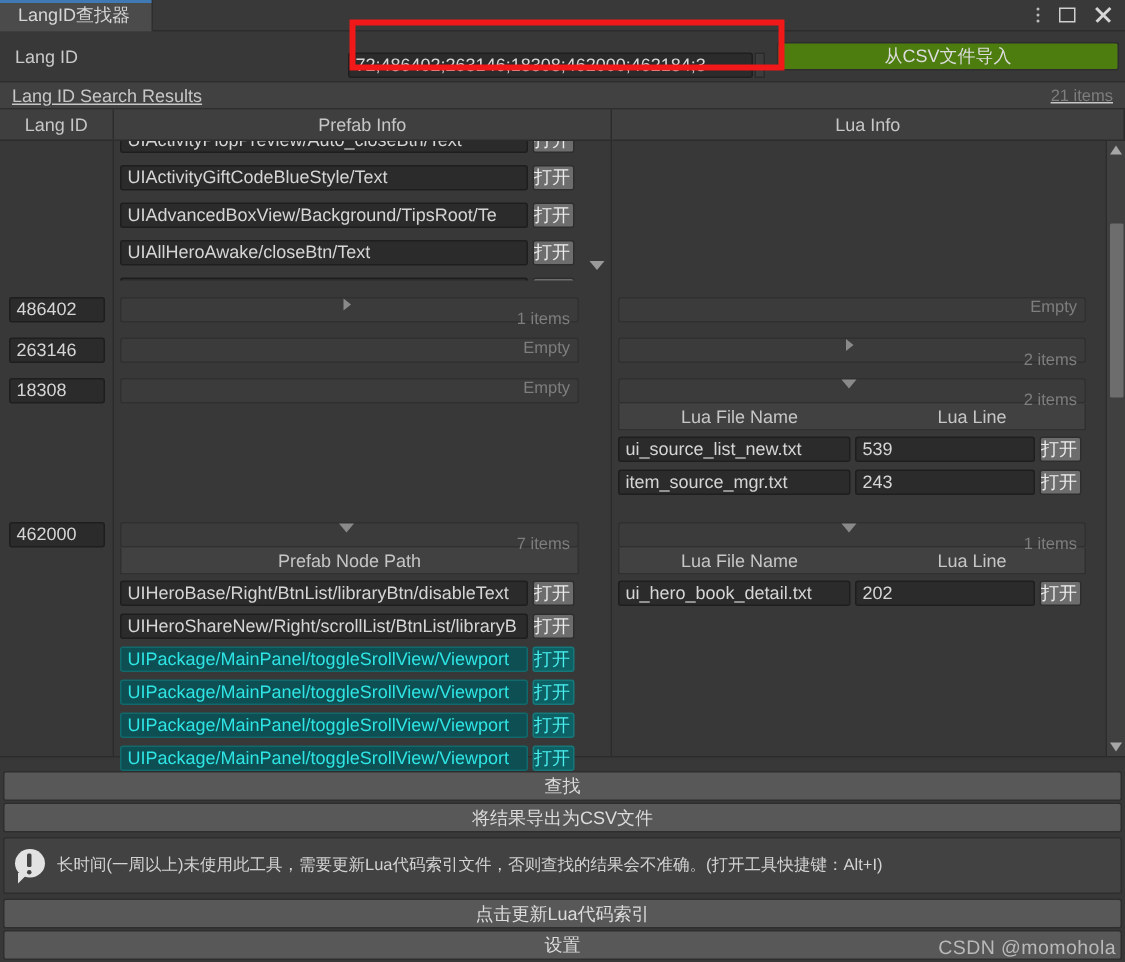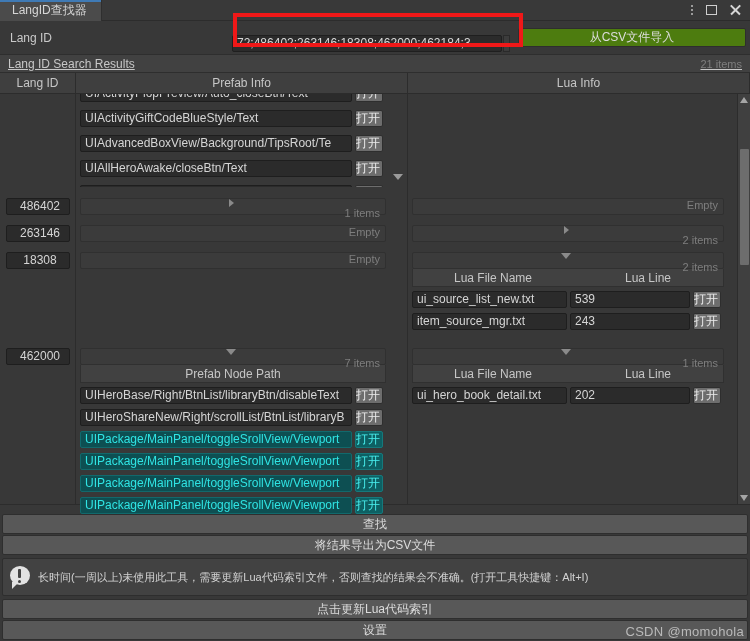--- a/index.html
+++ b/index.html
@@ -94,21 +94,21 @@
     position: relative; height: 411px; background: #383838;
     display: flex; border-bottom: 1px solid #2c2c2c;
   }
   .col-langid { width: 76px; border-right: 1px solid #2c2c2c; position: relative; }
   .col-prefab { width: 332px; border-right: 1px solid #2c2c2c; position: relative; }
   .col-lua    { flex: 1; position: relative; }
 
   .idcell {
     position: absolute; left: 6px; width: 64px; height: 17px;
     background: #2b2b2b; border: 1px solid #1e1e1e; border-radius: 2px;
-    color: #d5d5d5; font-size: 12px; line-height: 15px; padding-left: 4px; text-align: center;
+    color: #d5d5d5; font-size: 12px; line-height: 15px; padding-left: 4px;
   }
 
   
   .fieldbox {
     background: #2b2b2b; border: 1px solid #1e1e1e; border-radius: 2px;
     color: #d5d5d5; font-size: 12px; height: 17px; line-height: 15px;
     padding-left: 4px; white-space: nowrap; overflow: hidden;
   }
   .openbtn {
     background: #6d6d6d; border: 1px solid #2e2e2e; border-radius: 2px;

